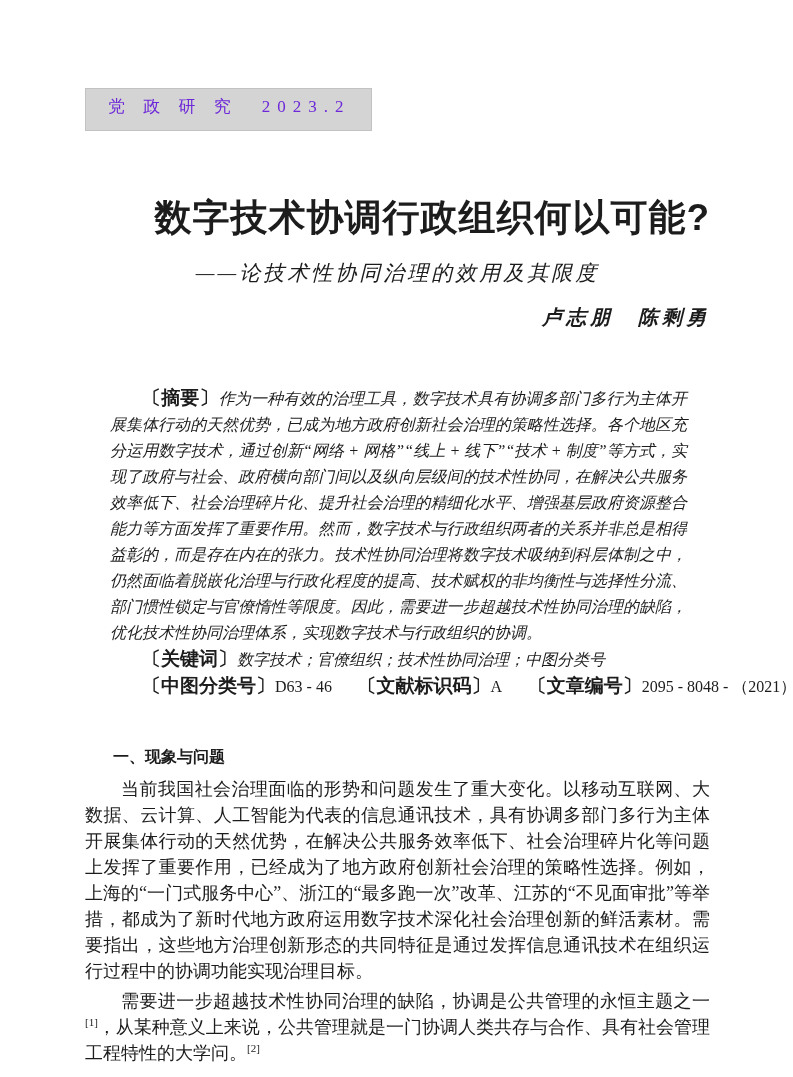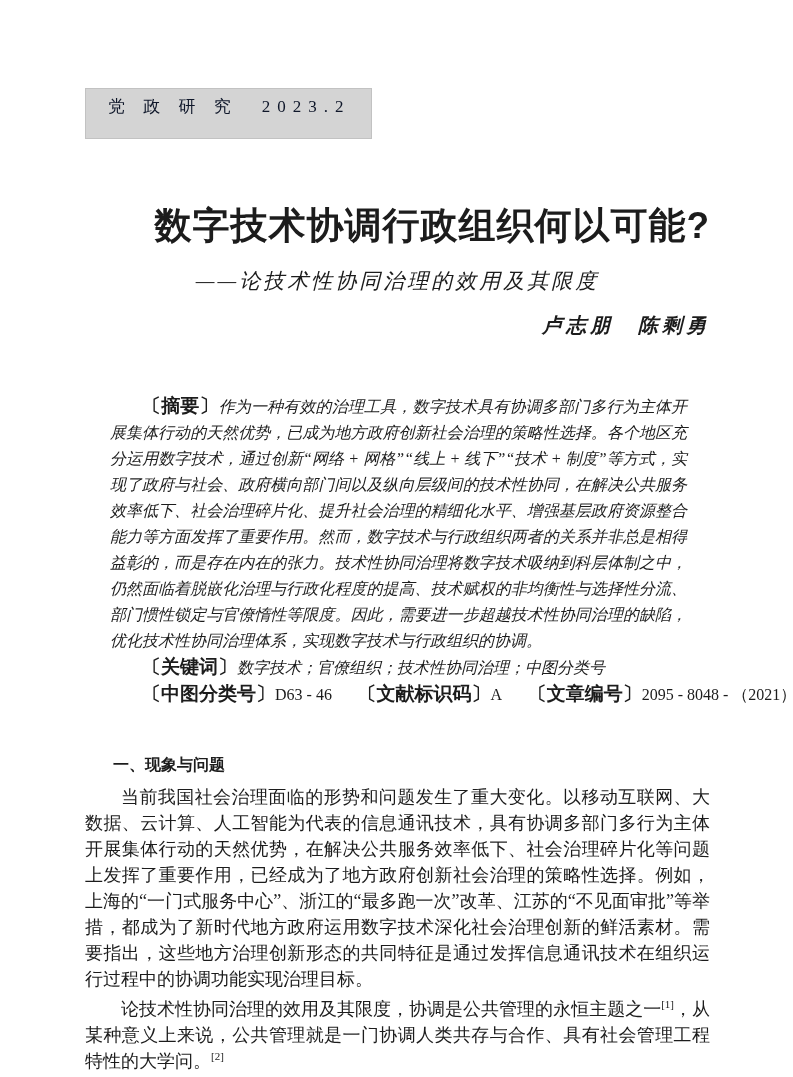--- a/index.html
+++ b/index.html
@@ -13,25 +13,25 @@
     color: #1c1c1c;
     overflow: hidden;
     font-family: "Liberation Serif", serif;
     padding: 88px 83px 0 85px;
   }
   
   .journal-box {
     display: inline-block;
     background: #d4d4d4;
     border: 1px solid #c2c2c2;
-    padding: 6px 20px 20px 22px;
+    padding: 6px 20px 12px 22px;
     font-family: "Liberation Serif", serif;
     font-size: 17px;
     letter-spacing: 7px;
-    color: #0f172a;
+    color: #6d28d9;
     white-space: nowrap;
   }
   
   .title {
     margin-top: 64px;
     text-align: right;
     font-family: "Liberation Sans", sans-serif;
     font-weight: bold;
     font-size: 37px;
     line-height: 46px;
@@ -113,21 +113,21 @@
 
     <p class="kaiti"><span class="label">〔关键词〕</span><span>数字技术；官僚组织；技术性协同治理；中图分类号</span></p>
 
     <p class="class-line"><span class="group"><span class="label">〔中图分类号〕</span><span class="val">D63 - 46</span></span><span class="group"><span class="label">〔文献标识码〕</span><span class="val">A</span></span><span class="group"><span class="label">〔文章编号〕</span><span class="val">2095 - 8048 - （2021） 02 - 0114 - 09</span></span></p>
   </div>
 
   <h2 class="section-heading">一、现象与问题</h2>
 
   <p class="body-para">当前我国社会治理面临的形势和问题发生了重大变化。以移动互联网、大数据、云计算、人工智能为代表的信息通讯技术，具有协调多部门多行为主体开展集体行动的天然优势，在解决公共服务效率低下、社会治理碎片化等问题上发挥了重要作用，已经成为了地方政府创新社会治理的策略性选择。例如，上海的“一门式服务中心”、浙江的“最多跑一次”改革、江苏的“不见面审批”等举措，都成为了新时代地方政府运用数字技术深化社会治理创新的鲜活素材。需要指出，这些地方治理创新形态的共同特征是通过发挥信息通讯技术在组织运行过程中的协调功能实现治理目标。</p>
 
-  <p class="body-para"><span>论技术性协同治理的效用及其限度，协调是公共管理的永恒主题之一</span><sup>[1]</sup><span>，从某种意义上来说，公共管理就是一门协调人类共存与合作、具有社会管理工程特性的大学问。</span><sup>[2]</sup></p>
+  <p class="body-para"><span>需要进一步超越技术性协同治理的缺陷，协调是公共管理的永恒主题之一</span><sup>[1]</sup><span>，从某种意义上来说，公共管理就是一门协调人类共存与合作、具有社会管理工程特性的大学问。</span><sup>[2]</sup></p>
 
   
 
   
 
   
 
 </div>
 
 </body></html>

